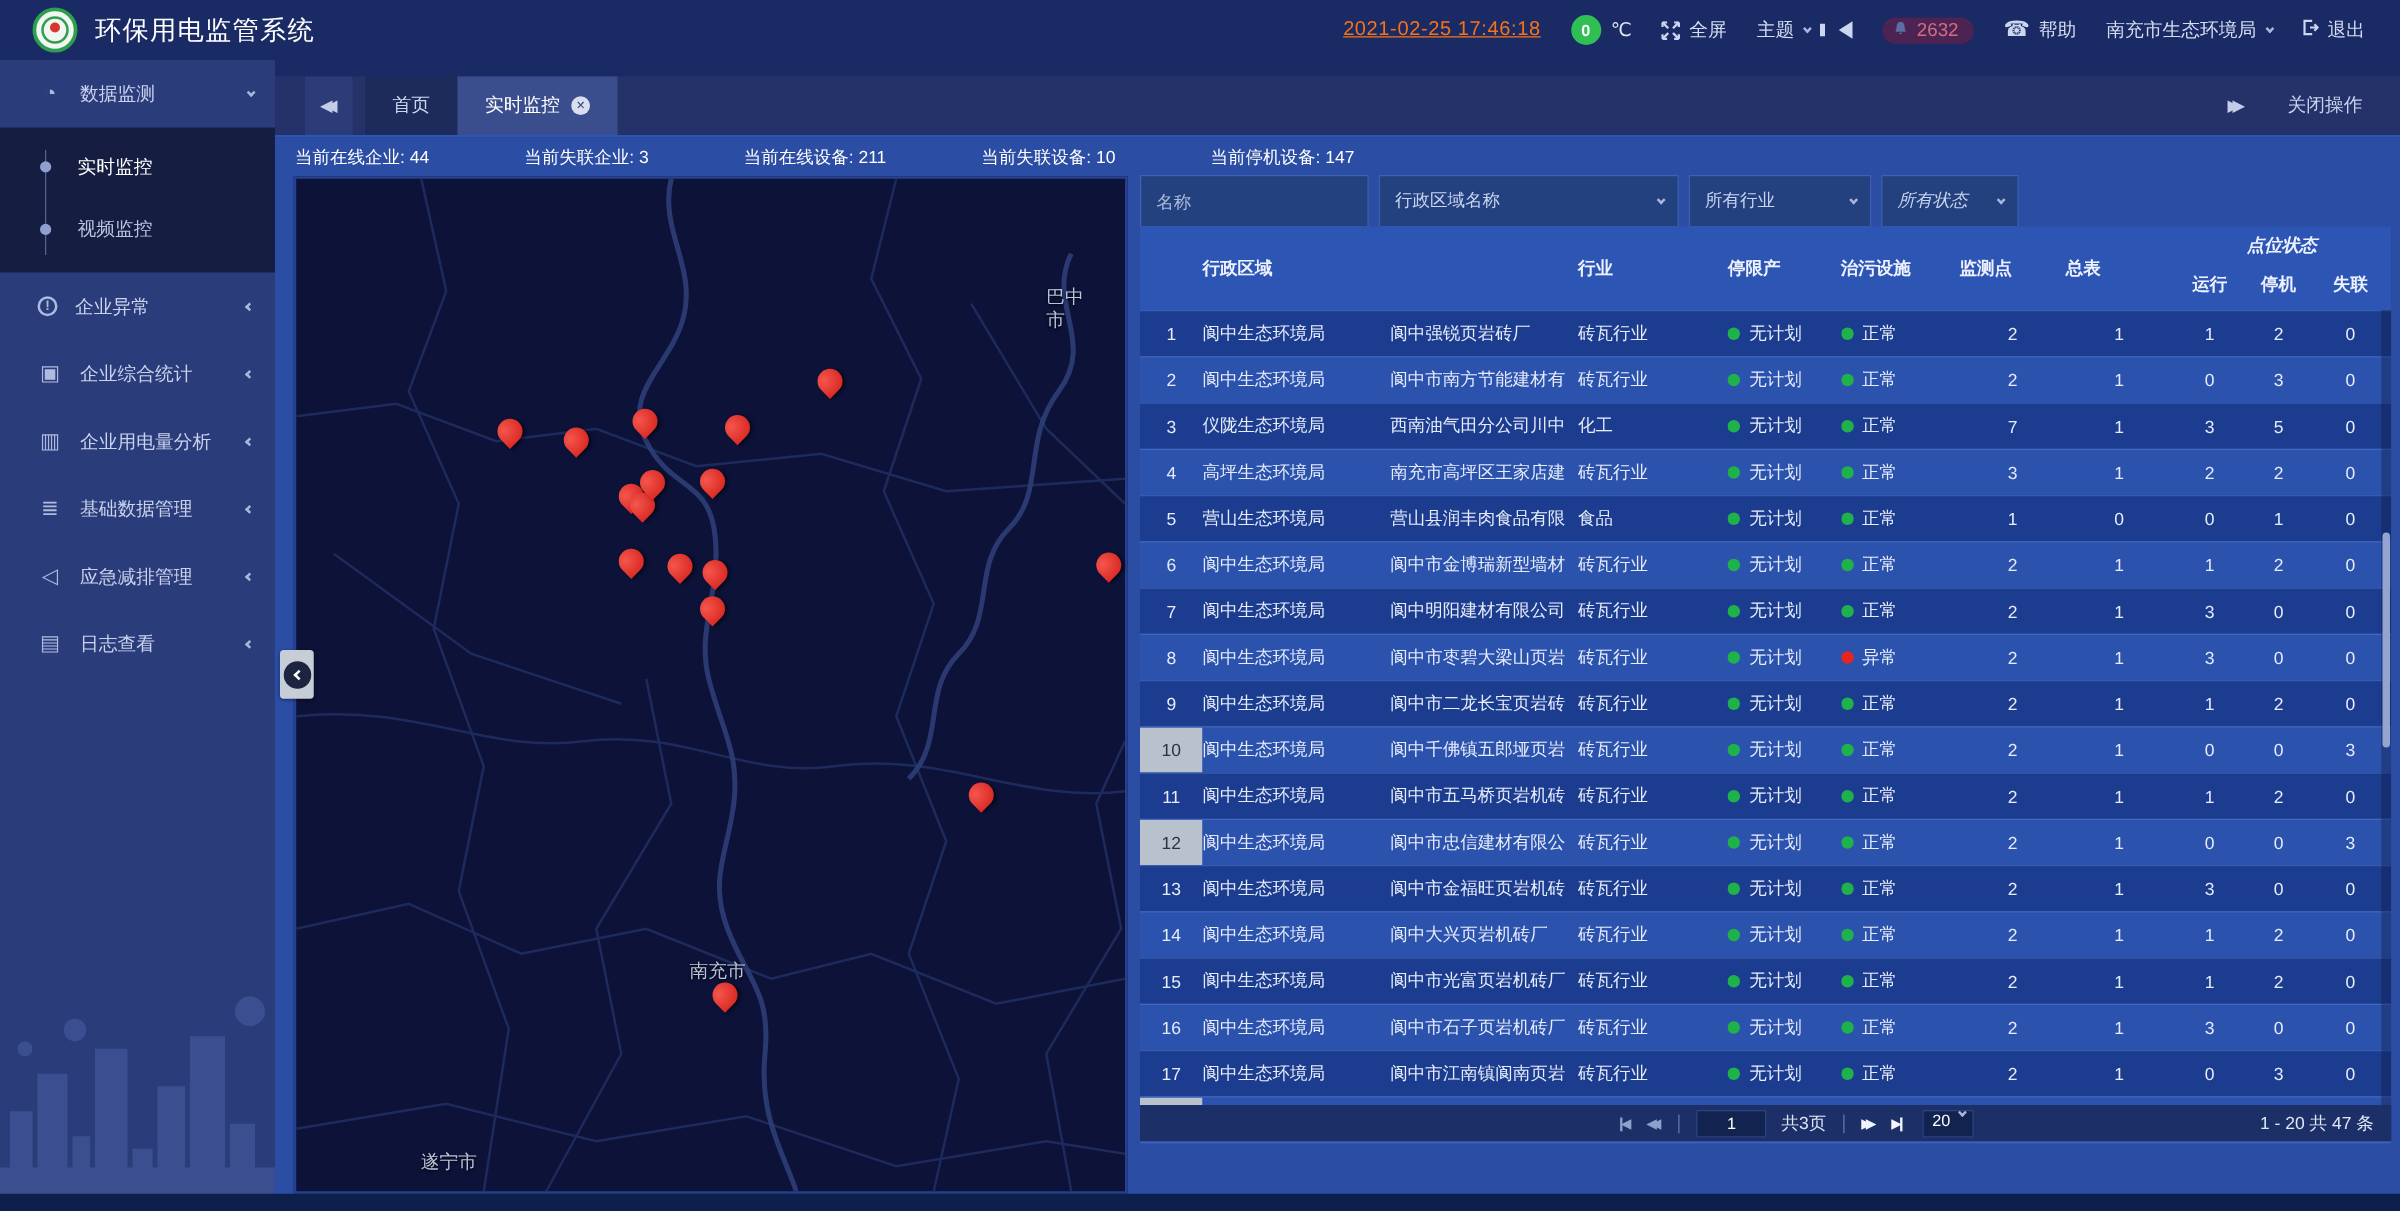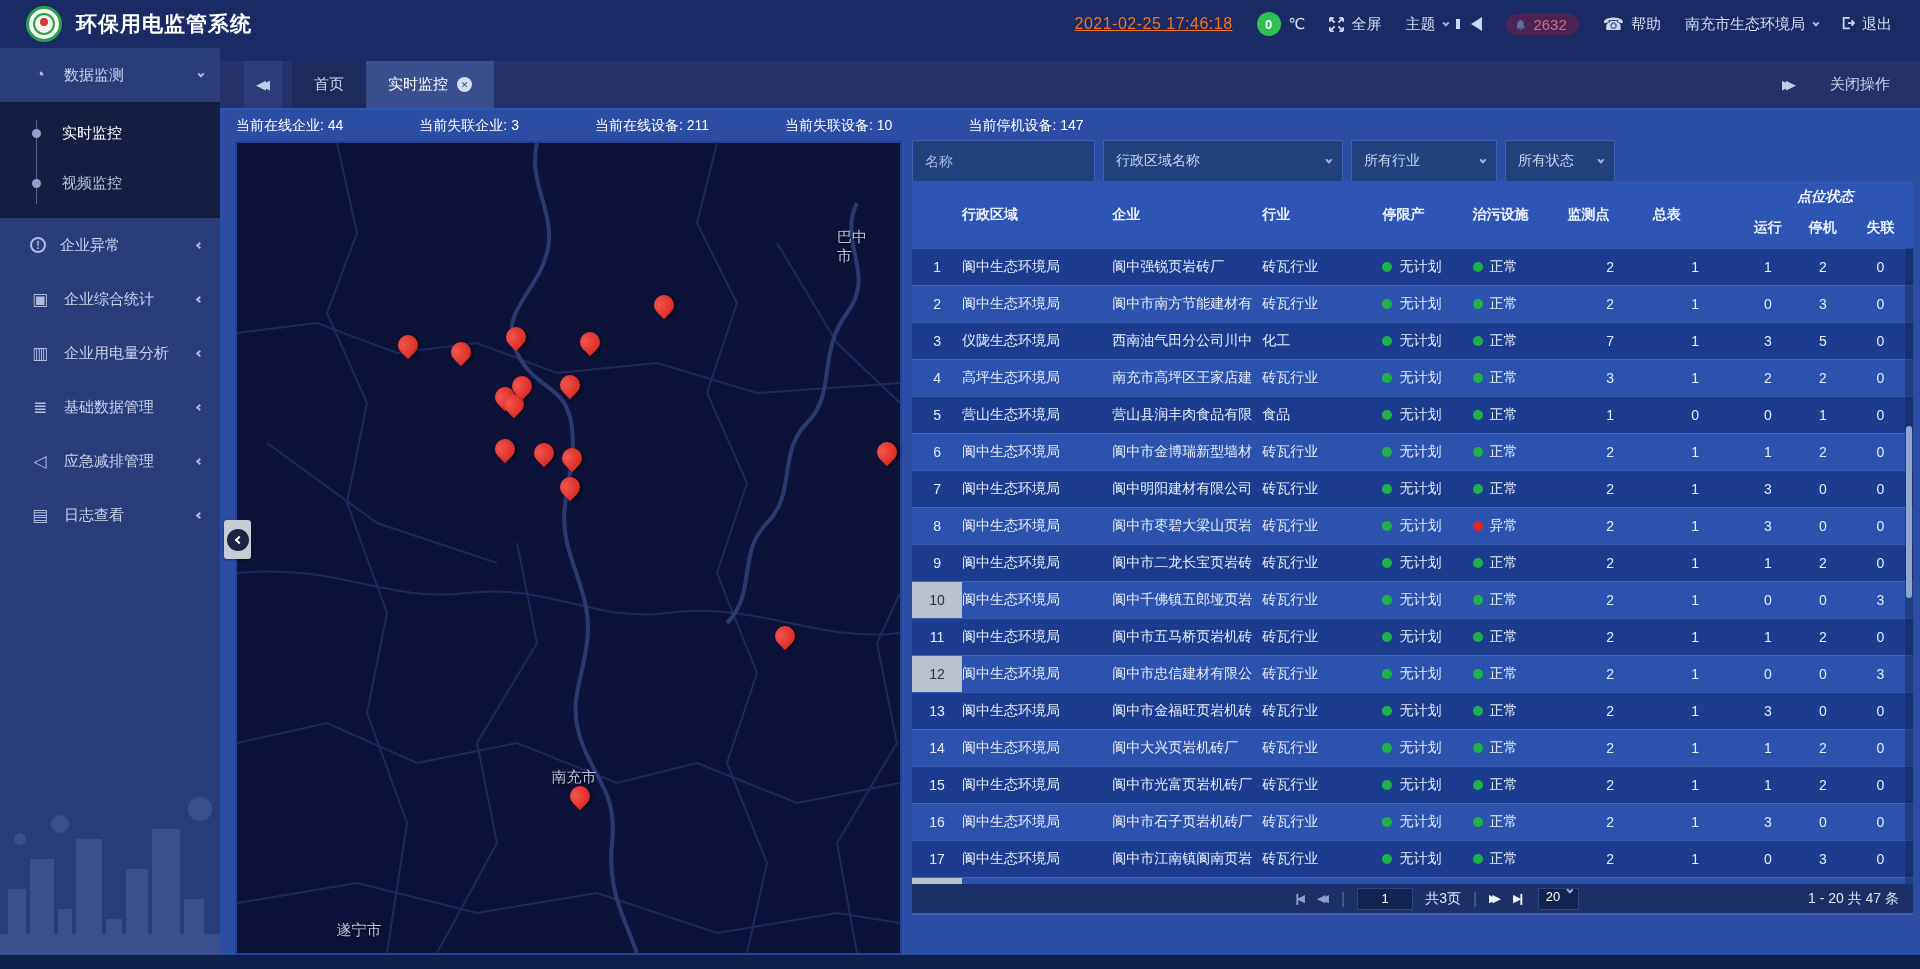--- a/index.html
+++ b/index.html
@@ -6,36 +6,36 @@
   html,body { width:1920px; height:969px; overflow:hidden;
     font-family:"Liberation Sans","DejaVu Sans",sans-serif; background:#2b4da4; }
 
   
   .topbar { position:relative; height:48px; background:#1a2a64; display:flex; align-items:center;
     padding:0 28px 0 26px; color:#dfe6f5; z-index:30; }
   .logo { width:36px; height:36px; border-radius:50%; background:#f2f6f0; border:3px solid #2e9e4f;
     position:relative; flex:none; }
   .logo::before { content:""; position:absolute; inset:4px; border-radius:50%; border:2px solid #2e9e4f; }
   .logo::after { content:""; position:absolute; left:11px; top:9px; width:8px; height:8px; border-radius:50%; background:#d6372c; }
-  .app-title { font-size:21px; font-weight:bold; color:#ffffff; margin-left:14px; letter-spacing:1px; }
+  .app-title { font-size:21px; font-weight:normal; color:#ffffff; margin-left:14px; letter-spacing:1px; }
   .topbar-right { margin-left:auto; display:flex; align-items:center; gap:24px; font-size:15px; }
   .datetime { font-size:16px; color:#f97316; letter-spacing:.5px;text-decoration:underline; }
   .temp-wrap { display:flex; align-items:center; gap:8px; }
   .temp-badge { width:24px; height:24px; border-radius:50%; background:#2fbf53; color:#fff; font-size:13px;
     font-weight:bold; display:flex; align-items:center; justify-content:center; }
   .top-item { display:flex; align-items:center; gap:7px; cursor:pointer; color:#d5ddf2; }
   .chev { display:inline-block; width:7px; height:7px; border-right:2px solid #aab6dd; border-bottom:2px solid #aab6dd; }
   .chev.down { transform:rotate(45deg) translateY(-2px); }
   .chev.left { transform:rotate(135deg); }
   .chev.tiny { width:5px; height:5px; }
   .fs-ico svg, .bell-ico svg, .phone-ico, .exit-ico { display:block; }
   .speaker-ico { width:0; height:0; border-top:7px solid transparent; border-bottom:7px solid transparent;
     border-right:11px solid #cdd6f0; position:relative; }
   .speaker-ico::after { content:""; position:absolute; left:-15px; top:-5px; width:4px; height:10px; background:#cdd6f0; }
-  .notif-pill { display:flex; align-items:flex-end; gap:6px; background:rgba(120,30,70,.55); border-radius:12px;
+  .notif-pill { display:flex; align-items:flex-start; gap:6px; background:rgba(120,30,70,.55); border-radius:12px;
     padding:2px 12px 2px 8px; color:#cf6f80; font-size:15px; }
   .phone-ico { font-size:17px; color:#cdd6f0; }
 
   
   .layout { display:flex; height:921px; }
 
   
   .sidebar { width:220px; flex:none; background:#2b3c7a; position:relative; color:#c9d3ee; z-index:20; }
   .menu-item { height:54px; display:flex; align-items:center; padding:0 18px 0 30px; font-size:15px; cursor:pointer; gap:14px; }
   .menu-item .icn { width:20px; text-align:center; font-size:17px; color:#aebadf; flex:none; }
@@ -89,21 +89,21 @@
     align-items:center; justify-content:center; }
   .map-collapse .chev { border-color:#fff; width:6px; height:6px; margin-left:3px; }
 
   
   .table-panel { flex:1; display:flex; flex-direction:column; min-width:0; }
   .filters { height:40px; display:flex; align-items:center; gap:8px; }
   .flt { height:42px; background:#23417f; border:1px solid #3d62b5; color:#c9d4ef; font-size:14px;
     display:flex; align-items:center; padding:0 12px; justify-content:space-between; cursor:pointer; }
   input.flt { width:183px; cursor:text; }
   input.flt::placeholder { color:#aebadd; opacity:1; }
-  .flt.sel-region { width:240px; } .flt.sel-industry { width:146px; } .flt.sel-status { width:110px; }
+  .flt.sel-region { width:240px; } .flt.sel-industry { width:146px; } .flt.sel-status { width:110px;font-style:italic; }
 
   .table-wrap { height:703px; position:relative; overflow:hidden; }
   .grid-head, .grid-row { display:grid;
     grid-template-columns:5% 15% 15% 12% 9% 9.5% 8.5% 8.5% 6% 5% 6.5%; }
   .grid-head { height:67px; background:#2d56b4; color:#eef2ff; font-size:14px; font-weight:bold;
     grid-template-rows:26px 41px; }
   .grid-head .span2 { grid-row:1/3; display:flex; align-items:center; }
   .grid-head .grp { grid-row:1; display:flex; align-items:flex-end; justify-content:center; font-style:italic; padding-bottom:1px; }
   .grid-head .sub { grid-row:2; display:flex; align-items:center; justify-content:center; }
   .grid-row { height:37px; color:#e6ecfa; font-size:14px; cursor:pointer; border-top:1px solid rgba(90,130,210,.45); }
@@ -347,21 +347,20 @@
           <div class="flt sel-status">
             <span>所有状态</span>
             <span class="chev down tiny"></span>
           </div>
         </div>
 
         <div class="table-wrap">
           <div class="grid-head">
             <div class="span2" style="grid-column:1"></div>
             <div class="span2" style="grid-column:2">行政区域</div>
-            <div class="span2" style="grid-column:3">企业</div>
             <div class="span2" style="grid-column:4">行业</div>
             <div class="span2" style="grid-column:5">停限产</div>
             <div class="span2" style="grid-column:6">治污设施</div>
             <div class="span2" style="grid-column:7">监测点</div>
             <div class="span2" style="grid-column:8">总表</div>
             <div class="grp" style="grid-column:9/12">点位状态</div>
             <div class="sub" style="grid-column:9">运行</div>
             <div class="sub" style="grid-column:10">停机</div>
             <div class="sub" style="grid-column:11">失联</div>
           </div>

